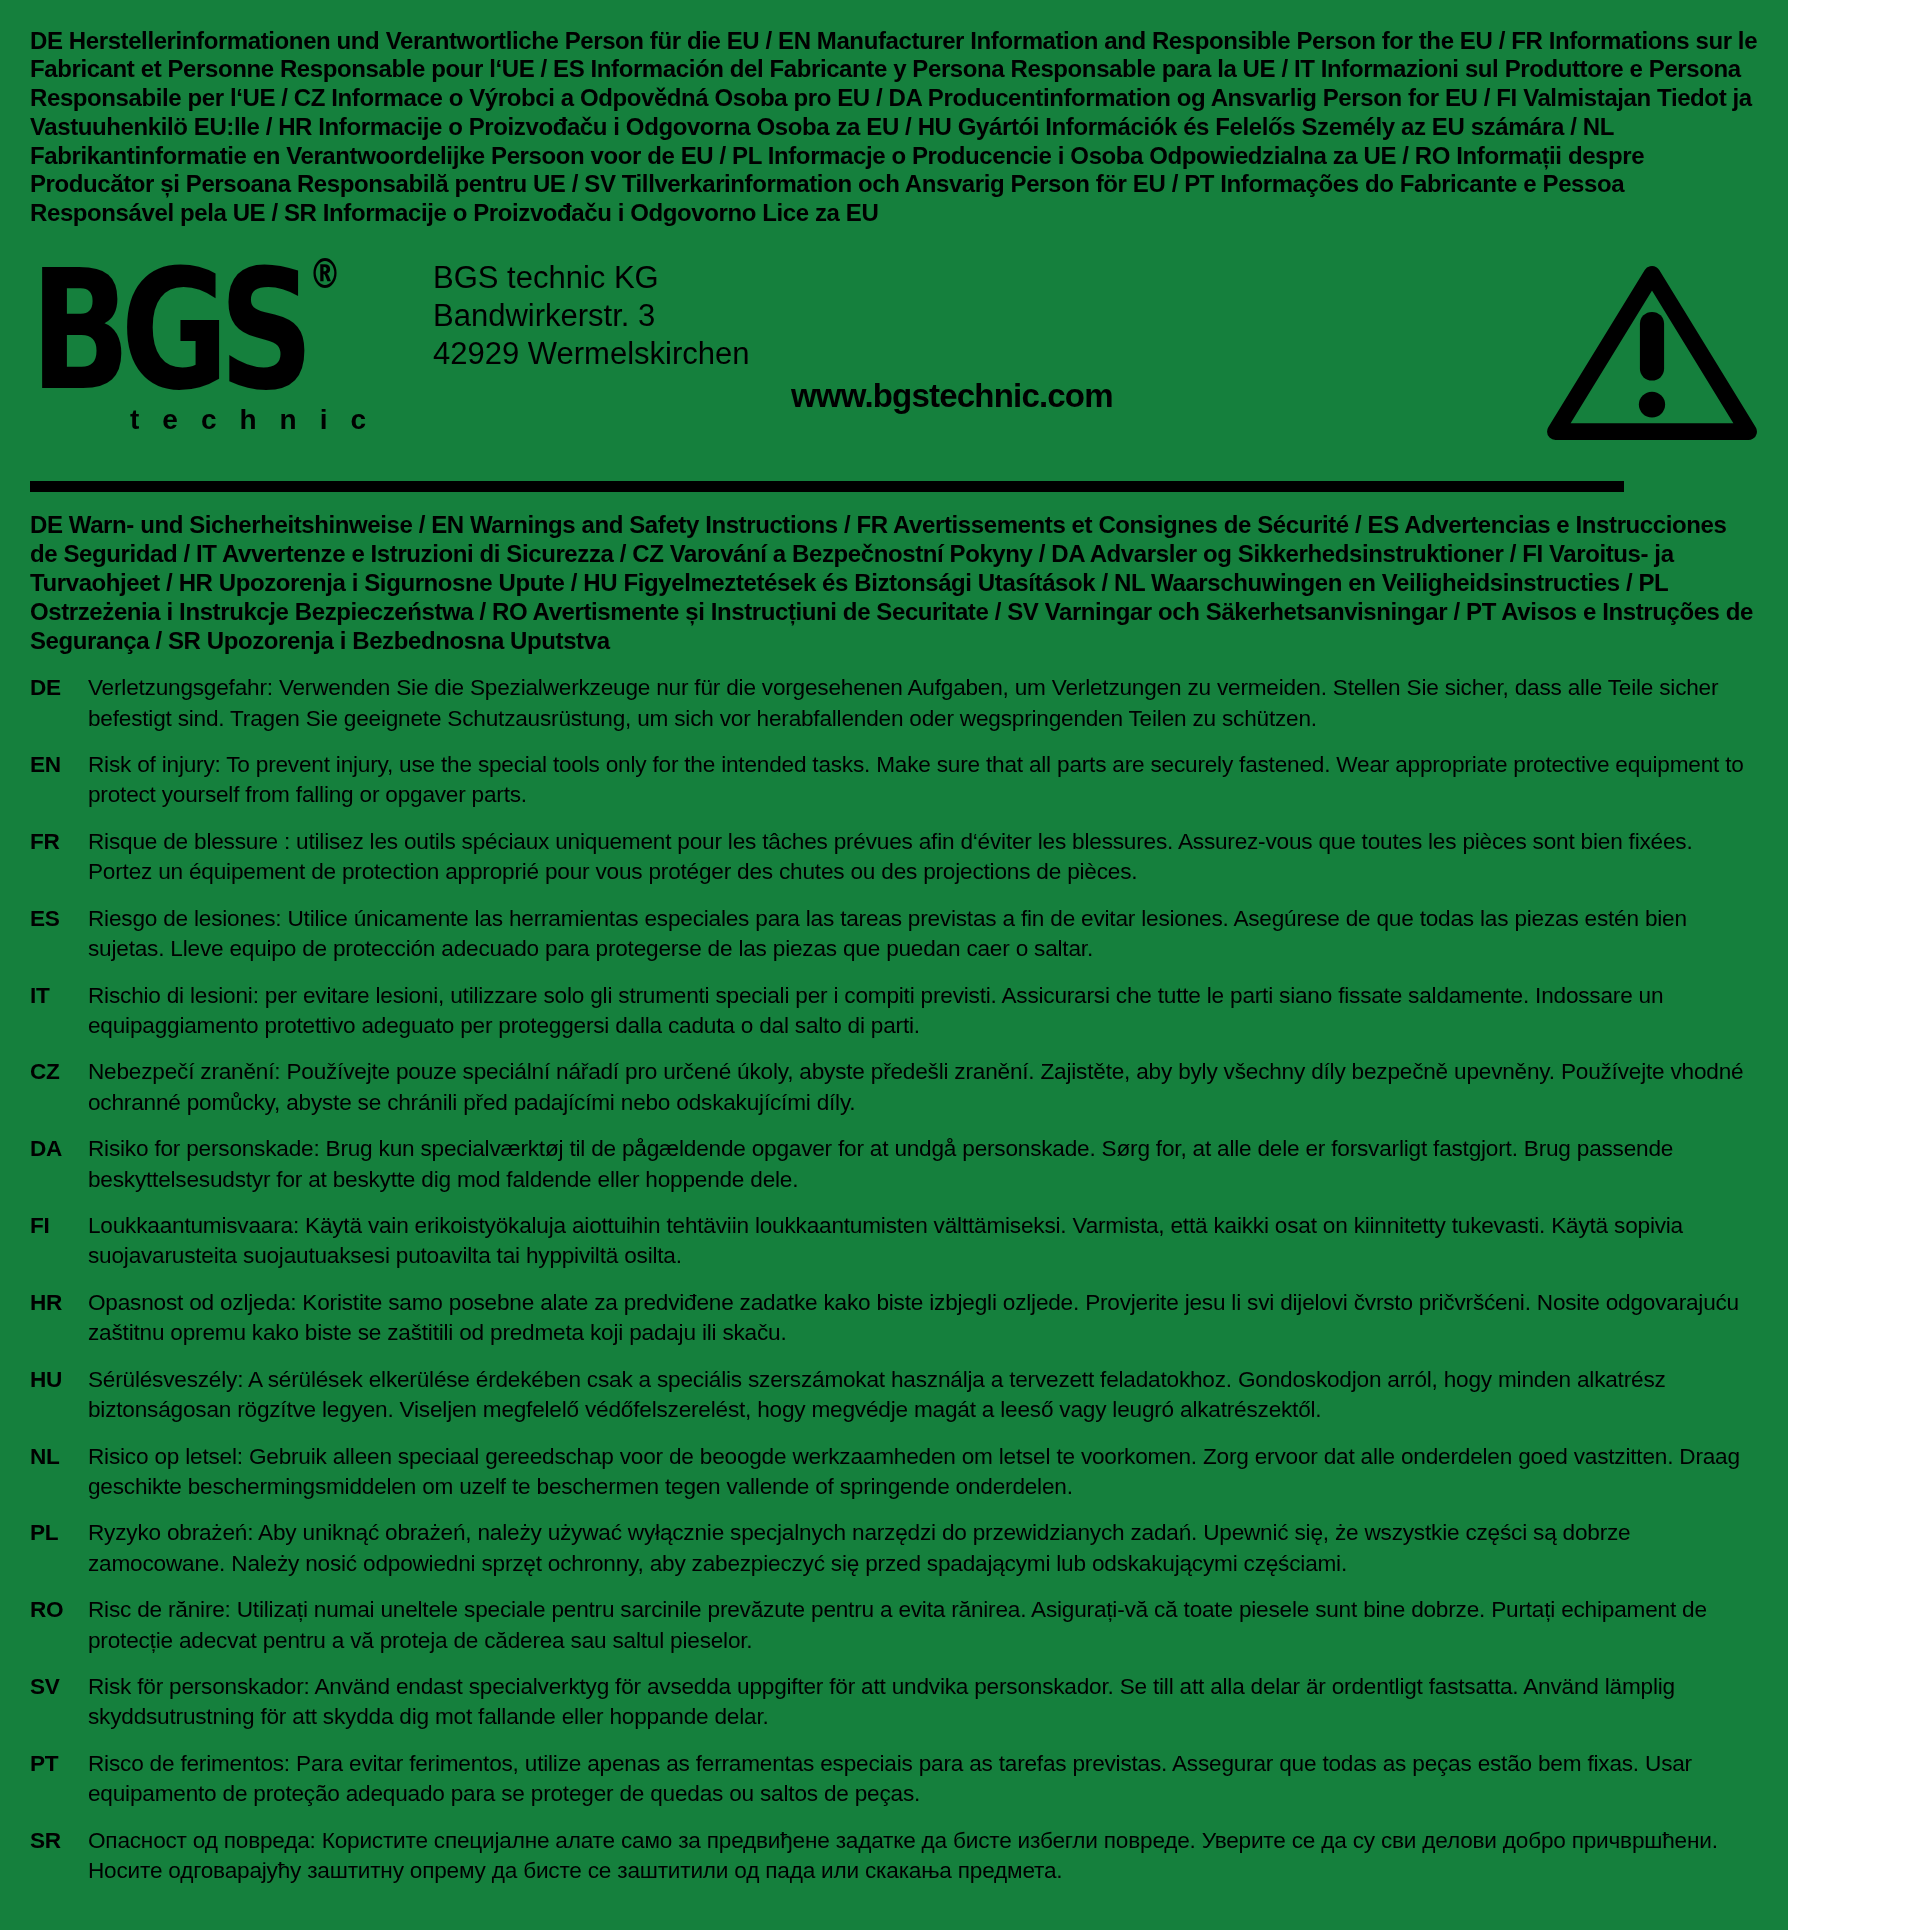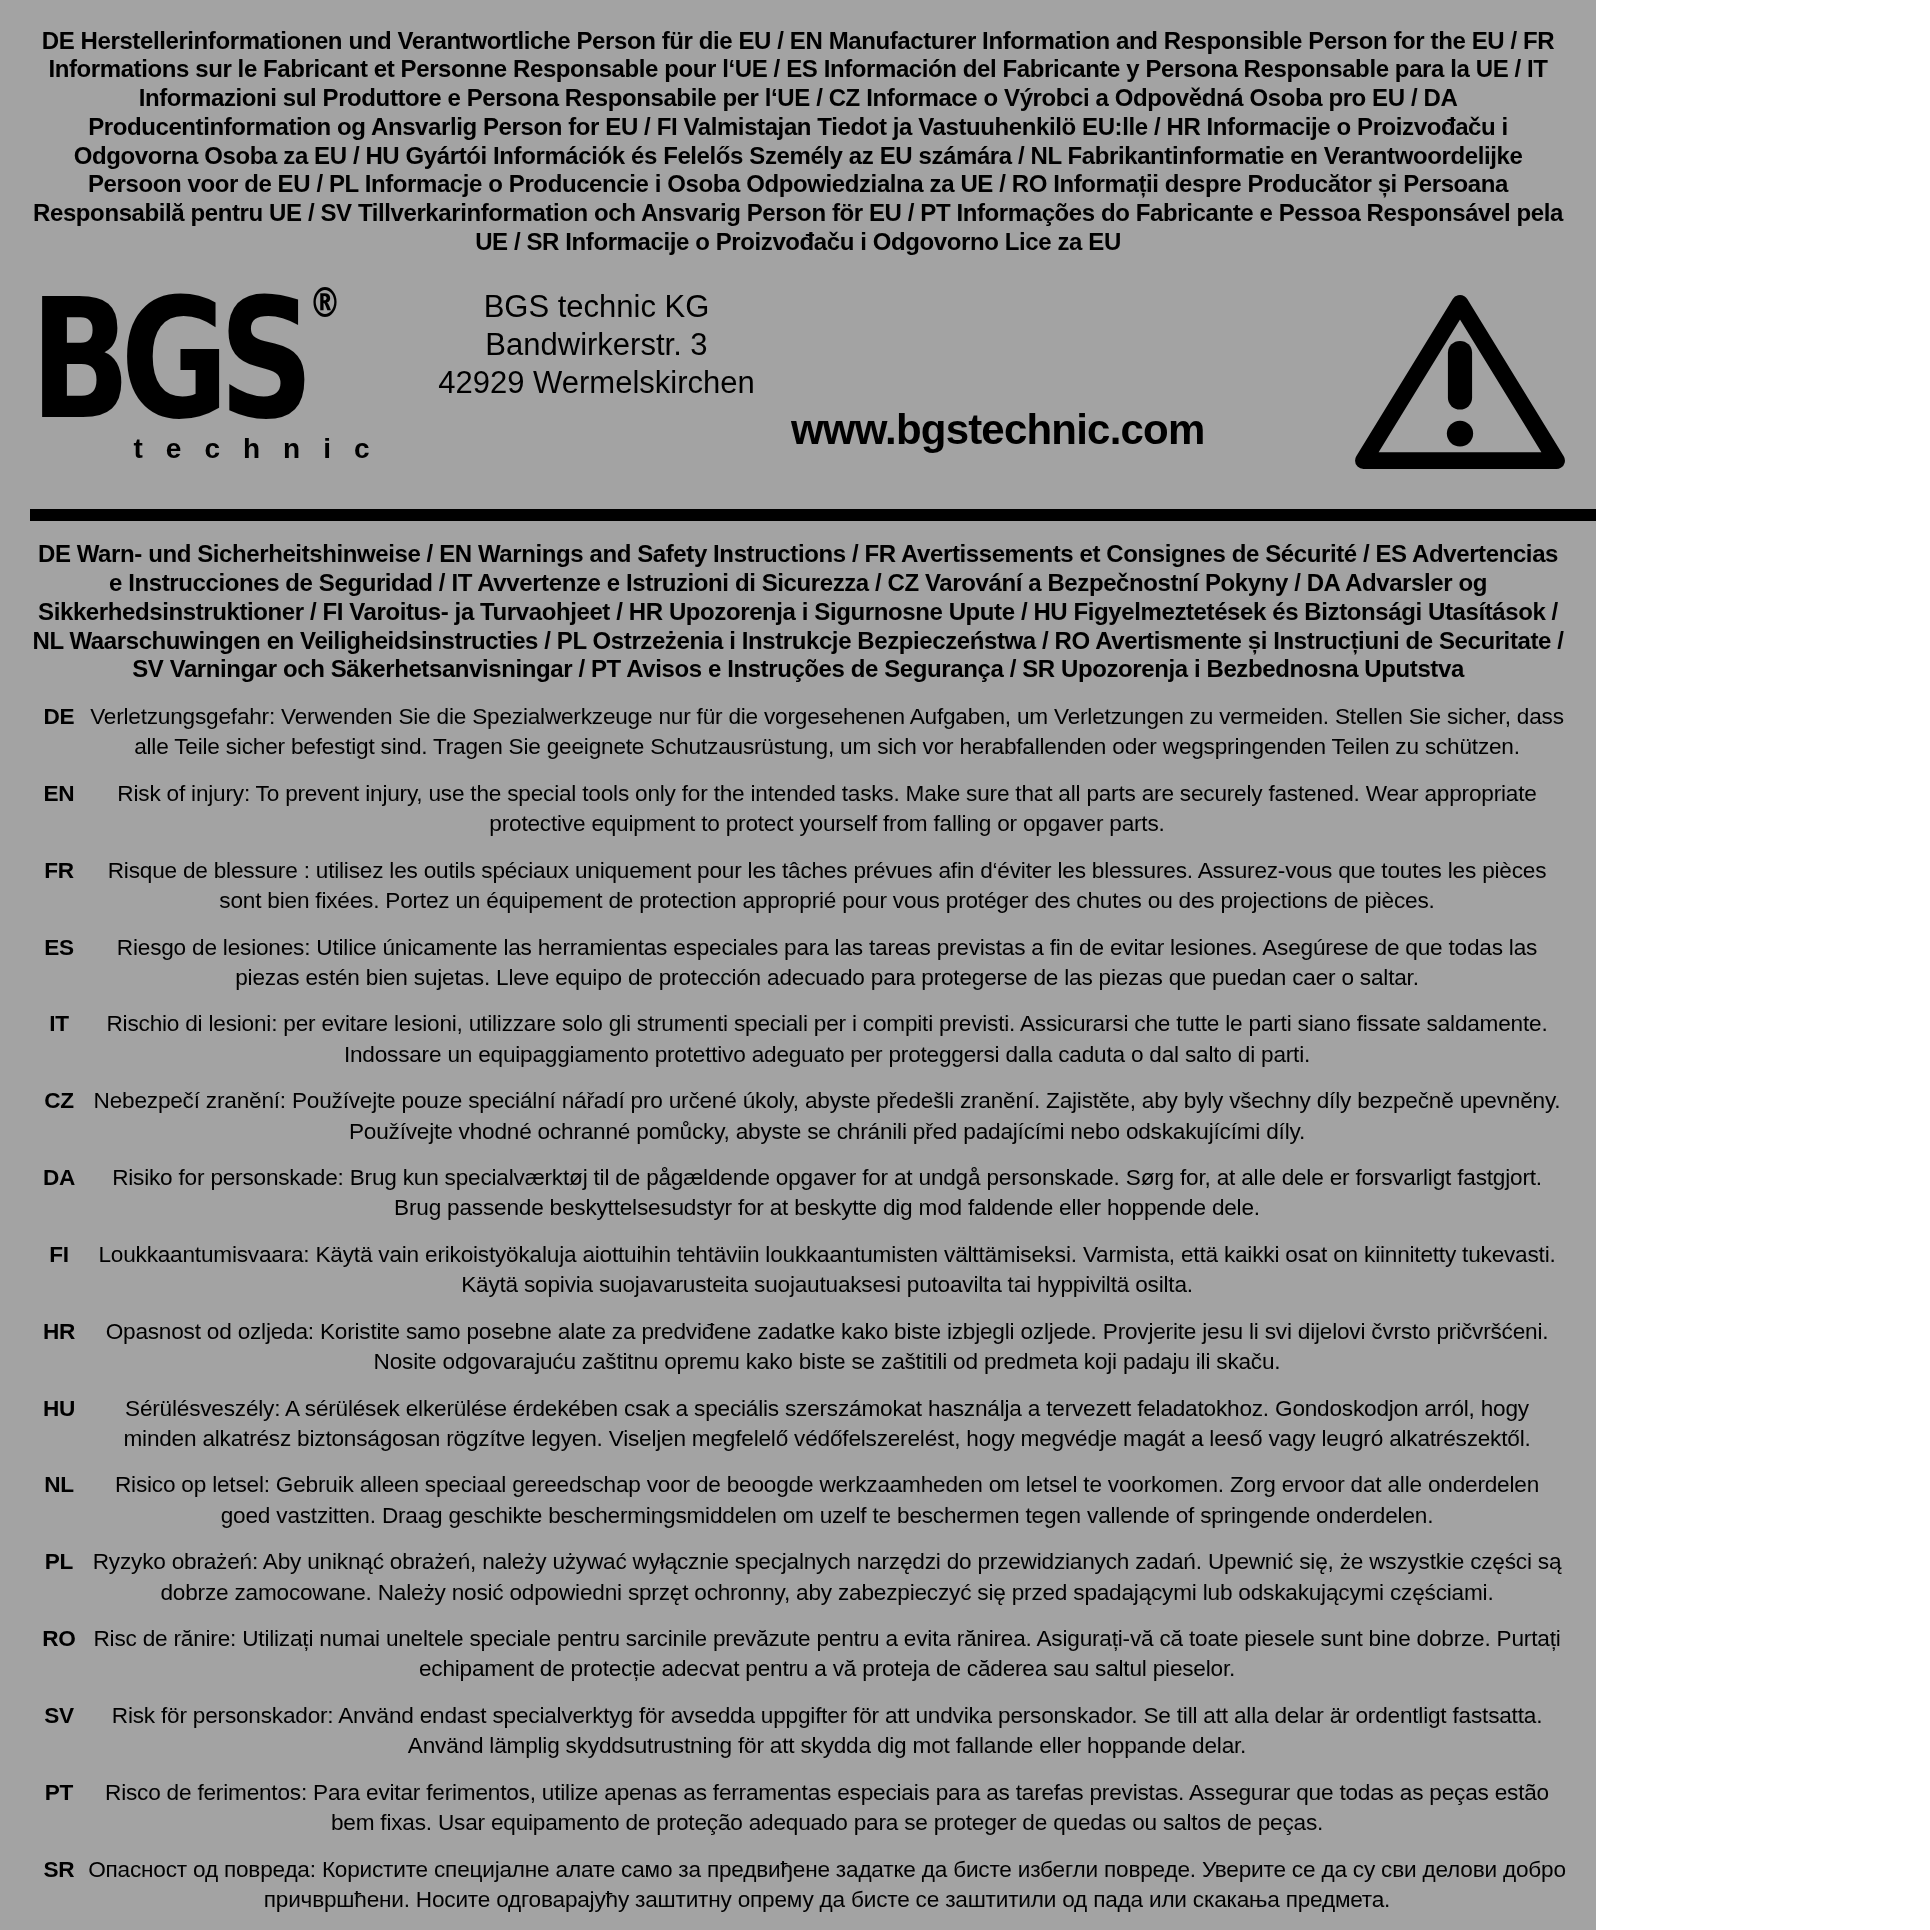--- a/index.html
+++ b/index.html
@@ -8,26 +8,25 @@
     background: #ffffff;
   }
   body {
     width: 1930px;
     height: 1930px;
     font-family: "Liberation Sans", sans-serif;
     color: #000000;
   }
   .page {
     box-sizing: border-box;
-    width: 1596px;
+    width: 1788px;
     height: 1930px;
     padding: 26.5px 30px 0 30px;
     overflow: hidden;
-    background: #a3a3a3;
-    text-align: center;
+    background: #15803d;
   }
   .hdr {
     margin: 0;
     font-weight: bold;
     font-size: 24px;
     line-height: 1.2;
     letter-spacing: -0.4px;
   }
   
   .company {
@@ -67,21 +66,21 @@
   }
   .addr, .contact {
     font-size: 31px;
     line-height: 1.23;
     white-space: nowrap;
   }
   .addr { margin-left: 37px; width: 327px; }
   .contact { margin-left: 47px; width: 358px; }
   .site {
     font-weight: bold;
-    font-size: 42px;
+    font-size: 33px;
     letter-spacing: -0.8px;
     margin-top: 118px;
     margin-left: 31px;
     white-space: nowrap;
   }
   .tri {
     position: absolute;
     right: 0;
     top: 4.7px;
     width: 212px;

